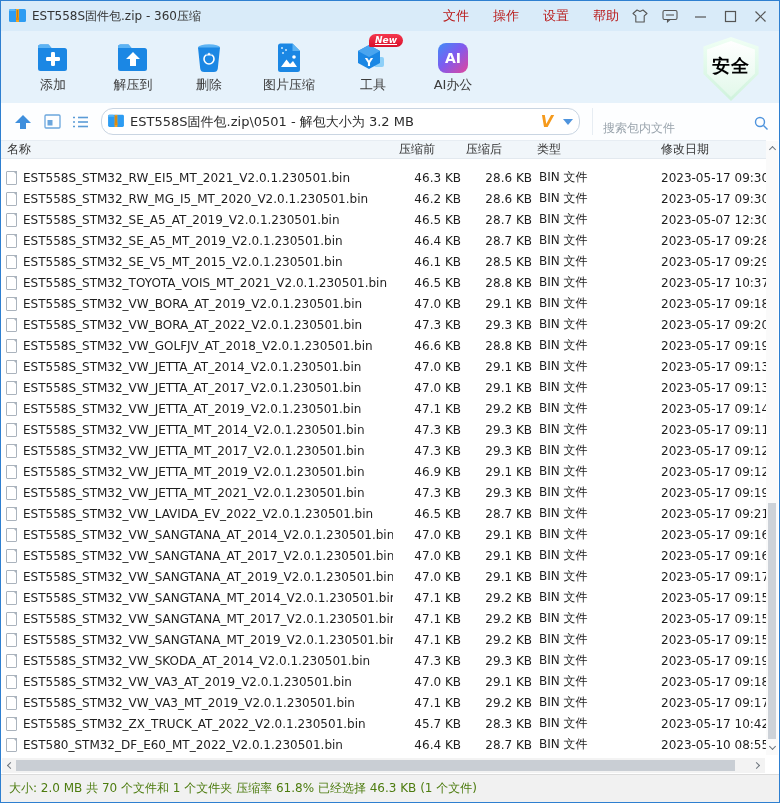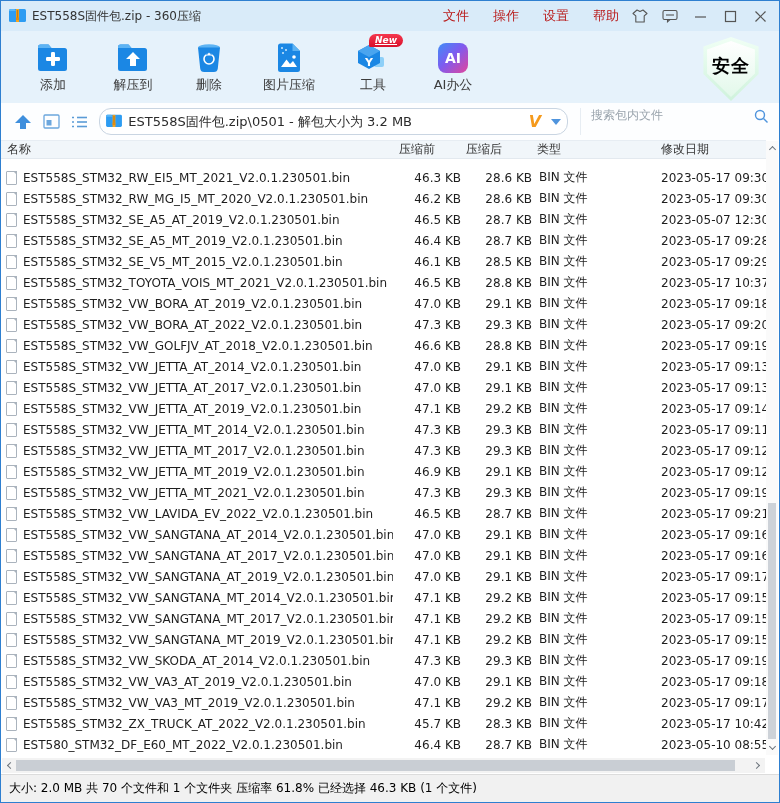--- a/index.html
+++ b/index.html
@@ -26,21 +26,21 @@
   .shield-inner { position:absolute; inset:4px; background:linear-gradient(#ffffff,#e2f8ea); clip-path:polygon(50% 0,96% 15%,96% 58%,50% 100%,4% 58%,4% 15%); }
   .shield-text { position:absolute; inset:0; display:flex; align-items:center; justify-content:center; font-size:18px; font-weight:bold; color:#000000; letter-spacing:1px; padding-bottom:6px; }
 
   
   .addressbar { position:absolute; top:102px; left:0; right:0; height:37px; background:#fdfeff; display:flex; align-items:center; }
   .nav-icon-btn { width:30px; height:26px; display:flex; align-items:center; justify-content:center; }
   .address-field { margin-left:6px; width:500px; height:27px; background:#fff; border:1px solid #c9d5e2; border-radius:12px; display:flex; align-items:center; padding:8px 6px; gap:6px; }
   .address-text { flex:1; font-size:13px; color:#2b2b2b; white-space:nowrap; overflow:hidden; }
   .v-mark { color:#f59a1c; font-weight:800; font-size:16px; font-style:italic; }
   .v-caret { width:0; height:0; border-left:5px solid transparent; border-right:5px solid transparent; border-top:6px solid #4f94dd; margin-left:4px; }
-  .search-box { margin-left:12px; flex:1; height:27px; display:flex; align-items:flex-start; border-left:1px solid #e7edf3; padding:0 10px;gap:12px; }
+  .search-box { margin-left:12px; flex:1; height:27px; display:flex; align-items:flex-end; border-left:1px solid #e7edf3; padding:0 10px; }
   .search-box input { flex:1; border:none; outline:none; font-size:12px; color:#333; background:transparent; font-family:inherit; }
   .search-box input::placeholder { color:#9aa4ad; }
 
   
   .grid-cols { display:grid; grid-template-columns:1fr 68px 71px 122px 112px; }
   .table-header { position:absolute; top:139px; left:0; right:13px; height:19px; background:#f1f6fa; border-top:1px solid #e7edf3; border-bottom:1px solid #e3e9ef; align-items:center; }
   .th { font-size:12px; color:#333; white-space:nowrap; }
   .th-name { padding-left:6px; }
   .th-before { padding-left:6px; }
   .th-after { padding-left:5px; }
@@ -64,21 +64,21 @@
   .chev-up { transform:rotate(135deg); margin-top:3px; }
   .chev-down { transform:rotate(-45deg); margin-bottom:3px; }
   .chev-left { transform:rotate(45deg); margin-left:3px; }
   .chev-right { transform:rotate(-135deg); margin-right:3px; }
   .hscroll { position:absolute; left:1px; right:14px; top:757px; height:15px; background:#f3f3f3; }
   .hthumb { position:absolute; top:2px; bottom:2px; left:14px; right:30px; background:#c9ced4; }
   .hs-arrow { position:absolute; top:0; width:14px; height:15px; display:flex; align-items:center; justify-content:center; }
 
   
   .statusbar { position:absolute; left:0; right:0; bottom:0; height:28px; background:#f1f1f1; border-top:1px solid #dcdcdc; display:flex; align-items:center; padding-left:8px; }
-  .statusbar span { font-size:12px; color:#000000; }
+  .statusbar span { font-size:12px; color:#4d7c0f; }
 </style>
 </head>
 <body>
 
 <div class="window">
 
   <div class="titlebar">
     <span>
       <svg width="17" height="15" viewBox="0 0 17 15">
         <rect x="0" y="2" width="17" height="13" rx="1.5" fill="#2d9cf2"></rect>

